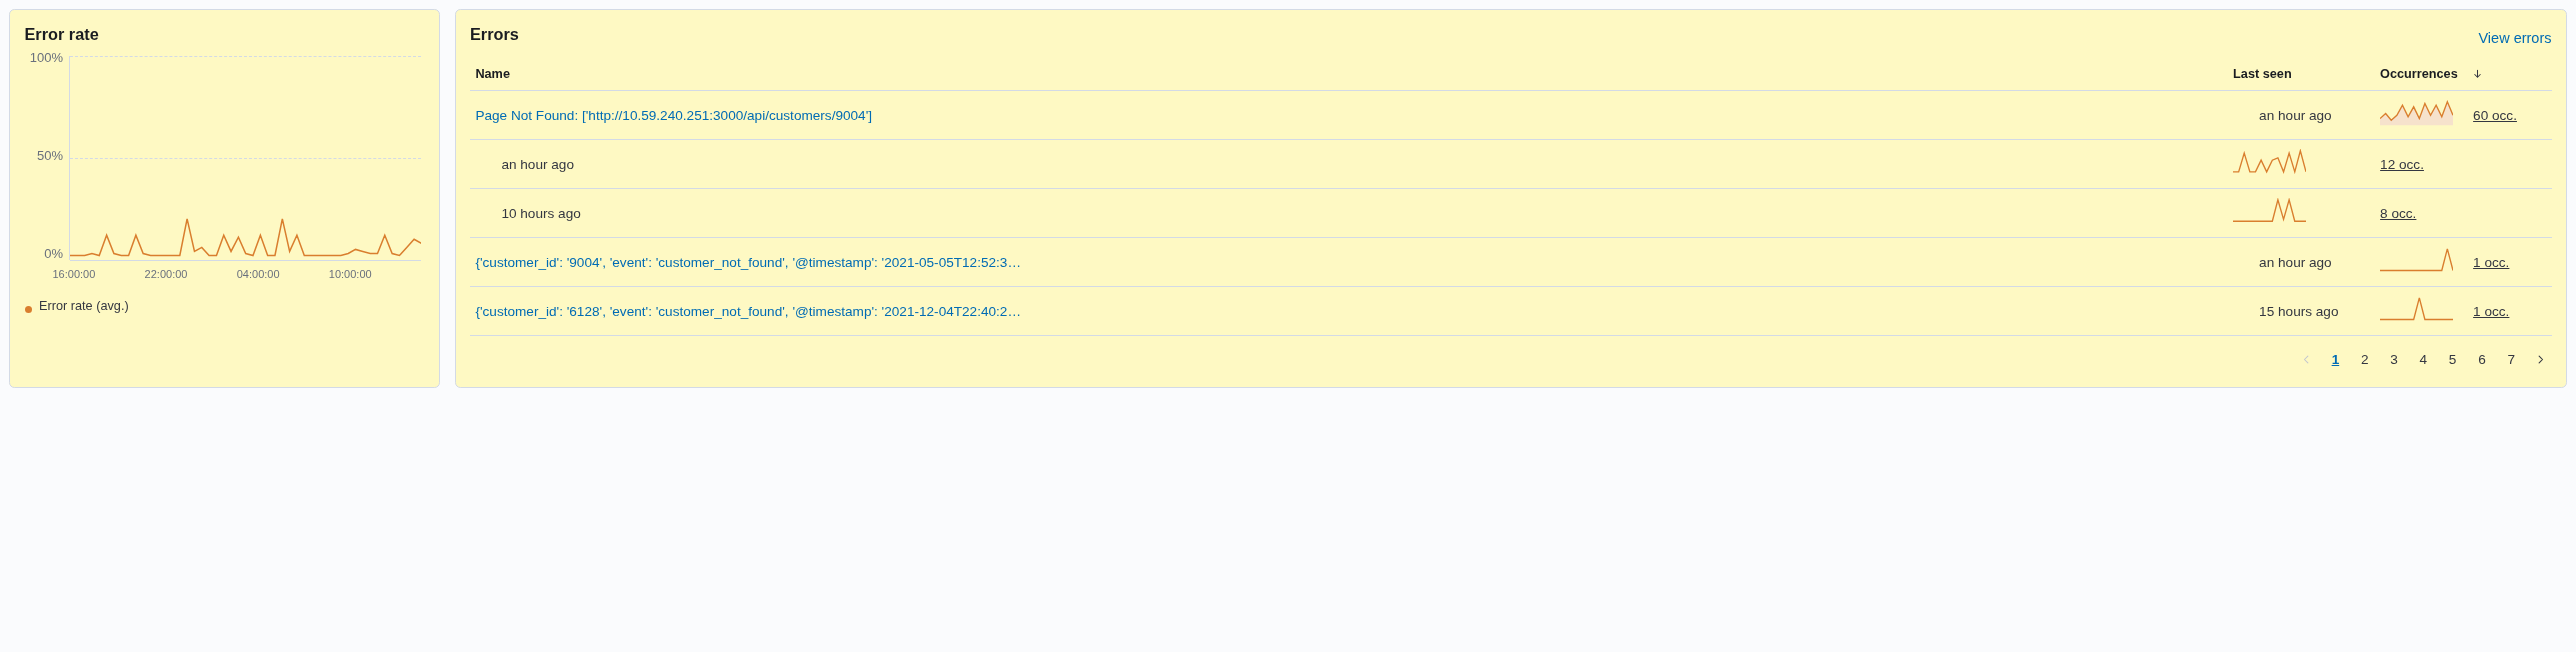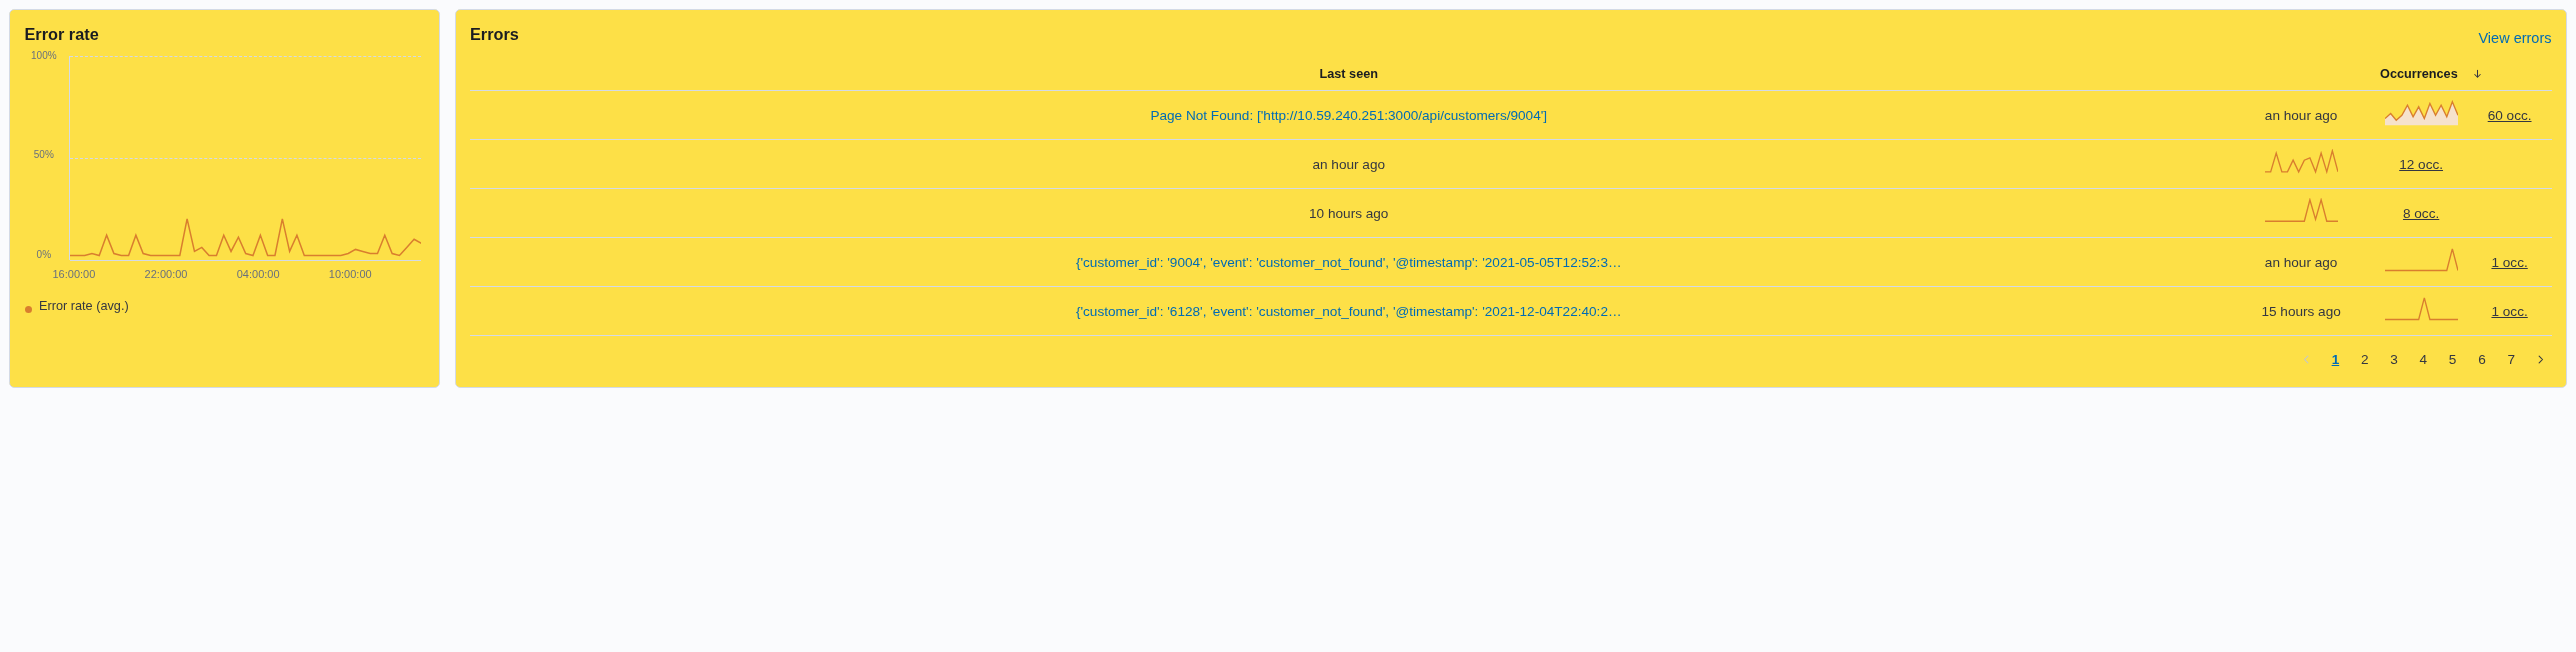--- a/index.html
+++ b/index.html
@@ -8,33 +8,32 @@
   background: #fafbfd;
   padding: 9px;
   color: #343741;
 }
 .container {
   display: flex;
   gap: 14.5px;
   width: 100%;
 }
 .panel {
-  background: #fde047;
+  background: #fef9c3;
   border: 0.9px solid #d3dae6;
   border-radius: 5.4px;
   padding: 14.5px;
 }
 .panel-left {
   width: 431px;
   flex-shrink: 0;
 }
 .panel-right {
   flex: 1;
   min-width: 0;
-  text-align: center;
 }
 .panel-title {
   font-size: 16.3px;
   font-weight: 700;
   color: #1a1c21;
   margin-bottom: 7.3px;
 }
 .panel-header {
   display: flex;
   justify-content: space-between;
@@ -54,24 +53,23 @@
 .chart-yaxis {
   position: absolute;
   left: 0;
   top: 0;
   bottom: 27px;
   width: 44px;
   display: flex;
   flex-direction: column;
   justify-content: space-between;
   text-align: right;
-  font-size: 10px;
+  font-size: 13px;
   color: #69707d;
   padding-right: 5.4px;
-  align-items: center;
 }
 .chart-yaxis div { line-height: 1; }
 .chart-area {
   position: absolute;
   left: 44px;
   right: 3.6px;
   top: 5.4px;
   bottom: 27px;
   border-left: 0.9px solid #d3dae6;
 }
@@ -130,21 +128,21 @@
 .err-row {
   font-size: 13.6px;
 }
 .err-name {
   color: #006bb4;
   white-space: nowrap;
   overflow: hidden;
   text-overflow: ellipsis;
   cursor: pointer;
 }
-.err-last { color: #343741; }
+.err-last { color: #343741; margin-left: 26px; }
 .err-occ { color: #343741; text-decoration: underline; }
 .spark { width: 73px; height: 27px; }
 .pager {
   display: flex;
   justify-content: flex-end;
   align-items: center;
   gap: 7.3px;
   margin-top: 11px;
   font-size: 13.6px;
   color: #343741;
@@ -205,20 +203,21 @@
   </div>
 
   <div class="panel panel-right">
     <div class="panel-header">
       <h2 class="panel-title">Errors</h2>
       <a class="view-link">View errors</a>
     </div>
 
     <div class="err-table">
       <div class="err-head">
+        <div>Name</div>
         <div>Last seen</div>
         <div class="occ-head">
           <span>Occurrences</span>
           <svg class="arrow-svg" viewBox="0 0 16 16">
               <path d="M8 2v10M4 8l4 4 4-4" stroke="#343741" stroke-width="1.5" fill="none" stroke-linecap="round" stroke-linejoin="round"></path>
             </svg>
         </div>
       </div>
       <div id="err-rows">
           <div class="err-row">

